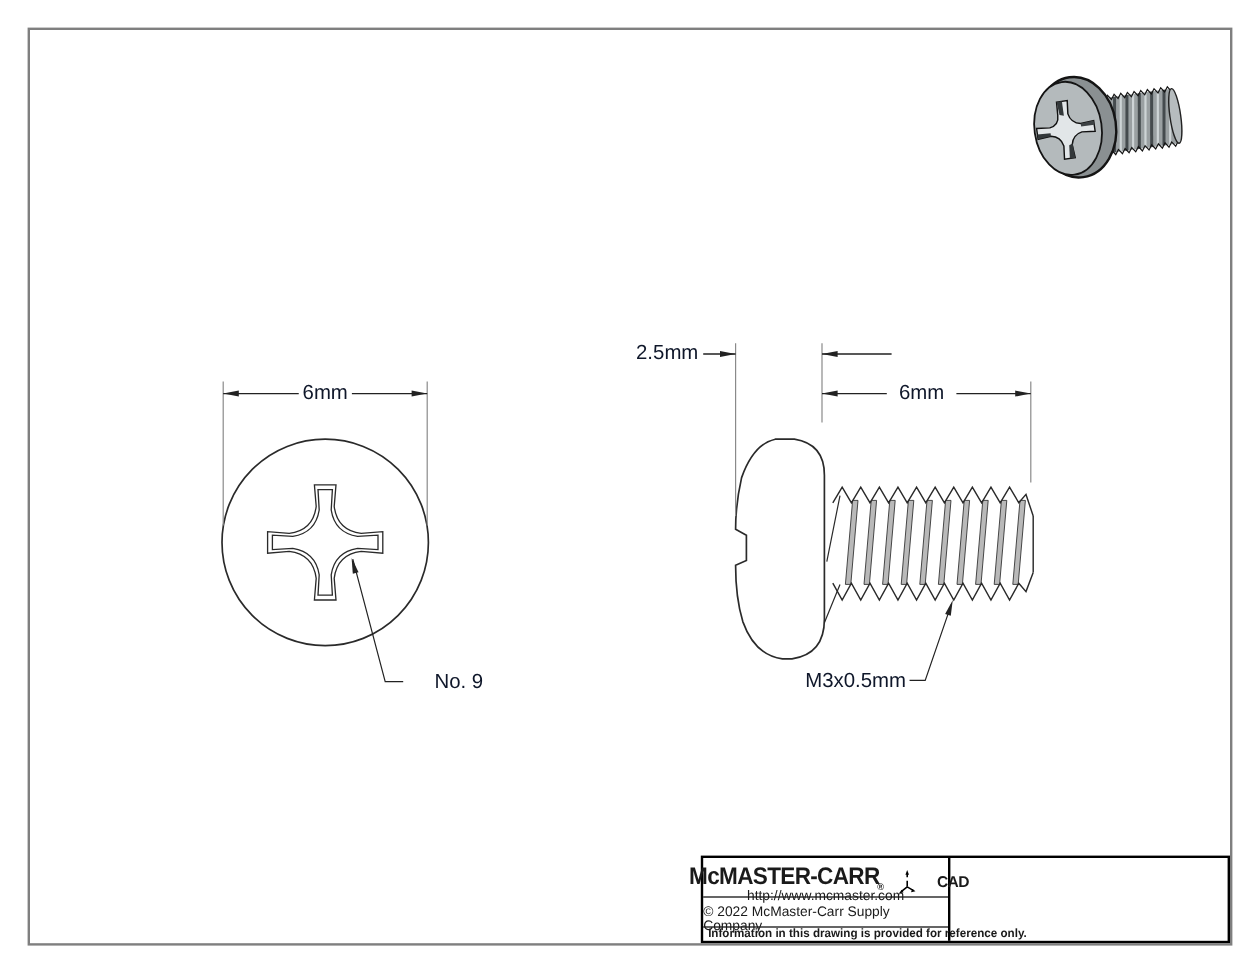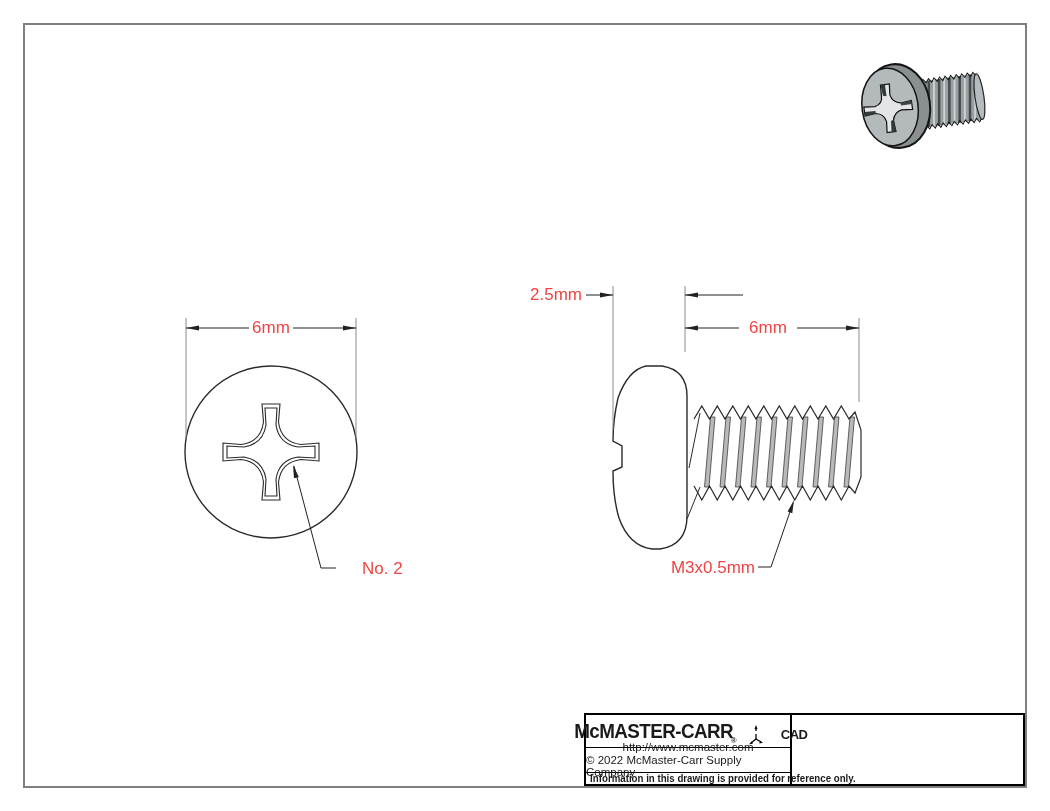--- a/index.html
+++ b/index.html
@@ -7,21 +7,21 @@
     position:relative;width:1050px;height:811px;background:#ffffff;
     font-family:"Liberation Sans", sans-serif;color:#1a1a1a;overflow:hidden;
   }
   #sheet-border{
     position:absolute;left:23px;top:23px;width:1004px;height:765px;
     border:2px solid #7f7f7f;box-sizing:border-box;
   }
   #drawing-svg{position:absolute;left:0;top:0;}
   .dim-label{
     position:absolute;font-size:17px;line-height:17px;white-space:nowrap;
-    transform:translate(-50%,-50%);background:#fff;padding:0 3px;color:#ef4444;
+    transform:translate(-50%,-50%);background:#fff;padding:0 3px;color:#0f172a;
   }
   
   #title-block{
     position:absolute;left:584px;top:713px;width:441px;height:73px;
     border:2px solid #000;box-sizing:border-box;display:flex;background:#fff;
   }
   #tb-left{width:206px;border-right:2px solid #000;display:flex;flex-direction:column;box-sizing:border-box;}
   #tb-right{flex:1;display:flex;flex-direction:column;box-sizing:border-box;}
   .tb-row{box-sizing:border-box;}
   #tb-logo-row{height:33px;border-bottom:1.5px solid #000;display:flex;align-items:center;justify-content:center;gap:5px;}
@@ -128,21 +128,21 @@
           <polygon points="-4.5,-24 0,-24 0,-12 -3.5,-13" fill="#33383a"></polygon>
           <polygon points="-24,0.5 -13,1 -13,3.5 -24,4.5" fill="#33383a"></polygon>
           <polygon points="1,13 4,12 4.5,24 0,24" fill="#33383a"></polygon>
           <polygon points="13,-3.5 24,-4.5 24,-1 13,-1" fill="#3d4244"></polygon>
         </g>
       </g>
     </g>
   </svg>
 
   <span class="dim-label" style="left:271px;top:327px;">6mm</span>
-  <span class="dim-label" style="left:359px;top:568px;transform:translate(0,-50%);">No. 2</span>
+  <span class="dim-label" style="left:359px;top:568px;transform:translate(0,-50%);">No. 9</span>
   <span class="dim-label" style="left:556px;top:294px;">2.5mm</span>
   <span class="dim-label" style="left:768px;top:327px;">6mm</span>
   <span class="dim-label" style="left:713px;top:567px;text-align:right;">M3x0.5mm</span>
 
   <div id="title-block">
     <div id="tb-left">
       <div id="tb-logo-row" class="tb-row">
         <span id="brand-text"><span>McMASTER-CARR</span><span id="reg-mark">®</span></span>
         <span id="cad-badge">
           <svg width="15" height="23" viewBox="0 0 15 23">

